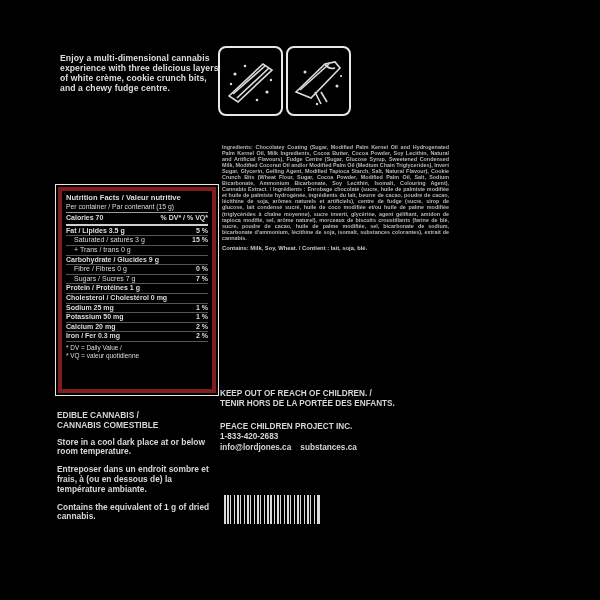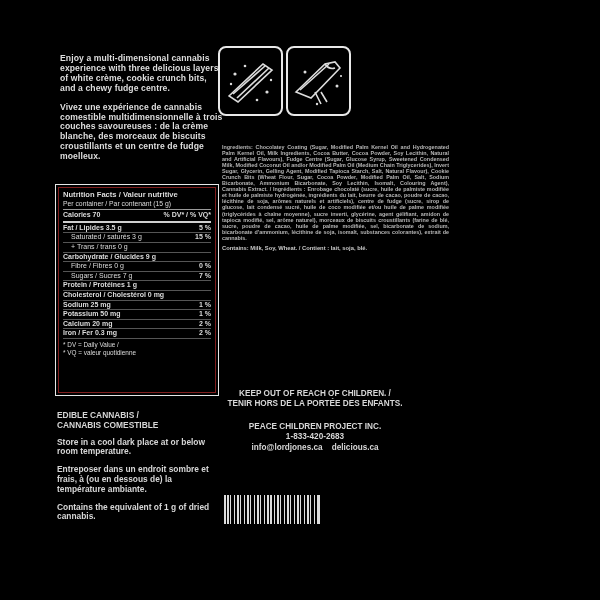--- a/index.html
+++ b/index.html
@@ -11,62 +11,61 @@
   
   .imgs{left:218px;top:46px;display:flex;gap:3px;}
   .pimg{width:61px;height:66px;border:2px solid #e8e8e8;border-radius:8px;background:#000;
         display:flex;align-items:center;justify-content:center;overflow:hidden;}
   
   .ingr{left:222px;top:144px;width:227px;font-size:5.4px;line-height:6.05px;color:#b5b5b5;
         text-align:justify;font-weight:bold;}
   .ingr .allergen{display:block;margin-top:4px;font-size:5.8px;color:#c9c9c9;}
   
   .nft-outer{left:55px;top:184px;width:158px;height:206px;border:1px solid #e6e6e6;padding:2px;}
-  .nft{border:1px solid #7f1d1d;height:100%;box-sizing:border-box;padding:3px 4px 2px 4px;
+  .nft{border:4px solid #7f1d1d;height:100%;box-sizing:border-box;padding:3px 4px 2px 4px;
        font-size:7px;line-height:8.6px;color:#dcdcdc;}
   .nft .t1{font-weight:bold;font-size:7.6px;}
   .nft .t2{font-size:6.8px;border-bottom:1px solid #9a9a9a;padding-bottom:1px;margin-bottom:1px;}
   .nft .cal{display:flex;justify-content:space-between;font-weight:bold;
             border-bottom:2px solid #cfcfcf;padding-bottom:1px;margin-bottom:1px;}
   .nrow{display:flex;justify-content:space-between;border-bottom:1px solid #555;}
   .nrow:last-of-type{border-bottom:2px solid #cfcfcf;}
   .nrow .lb{white-space:nowrap;}
   .nrow .pc{font-weight:bold;}
   .ind{padding-left:8px;}
   .bold{font-weight:bold;}
   .foot{font-size:6.4px;line-height:7.6px;margin-top:2px;}
   
   .bl{left:57px;top:411px;width:158px;font-size:8.4px;line-height:9.8px;color:#d6d6d6;}
   .bl .hd{font-weight:bold;margin:0 0 7px 0;}
   .bl p{margin:0 0 8px 0;font-weight:bold;}
   
   .br{left:220px;top:389px;width:190px;font-size:8.2px;line-height:9.6px;color:#d6d6d6;font-weight:bold;}
   .br .warn{margin:0 0 14px 0;}
-  .br p{margin:0;text-align:center;}
+  .br p{margin:0;}
   .br .contact{margin-top:2px;}
   
   .bc{left:218px;top:495px;width:108px;height:50px;}
   .bars{position:absolute;left:6px;top:0;width:96px;height:36px;
         background:repeating-linear-gradient(90deg,#dcdcdc 0 1px,#000 1px 3px,#dcdcdc 3px 5px,#000 5px 6px,#dcdcdc 6px 7px,#000 7px 10px);}
   .guard{position:absolute;top:0;width:2px;height:44px;background:#dcdcdc;}
   .bc .g1{left:6px;} .bc .g2{left:52px;} .bc .g3{left:100px;}
   .bcd{position:absolute;top:37px;left:0;width:108px;display:flex;justify-content:space-between;
        font-size:8px;color:#dcdcdc;font-weight:bold;letter-spacing:1px;}
   
   .reg{left:252px;top:574px;width:17px;height:10px;
        background:repeating-linear-gradient(0deg,#cfcfcf 0 2px,#000 2px 4px);border:1px solid #9a9a9a;}
 </style>
 </head>
 <body>
 
 <div id="label">
 
   <div class="blk intro" style="left:60px;top:54px;">
     <p>Enjoy a multi-dimensional cannabis experience with three delicious layers of white crème, cookie crunch bits, and a chewy fudge centre.</p>
-    <p>Vivez une expérience de cannabis comestible multidimensionnelle à trois couches savoureuses : de la crème blanche, des morceaux de biscuits croustillants et un centre de fudge moelleux.</p>
   </div>
 
   <div class="blk imgs">
     <div class="pimg">
       <svg width="55" height="58" viewBox="0 0 55 58">
         <g stroke="#dcdcdc" fill="none" stroke-width="1.6">
           <path d="M6 44 L40 12 L49 18 L15 50 Z"></path>
           <path d="M10 42 L42 14"></path>
           <path d="M14 46 L46 16"></path>
         </g>
@@ -179,21 +178,21 @@
   <div class="blk br">
     <p class="warn">
       <span>KEEP OUT OF REACH OF CHILDREN. /</span><br>
       <span>TENIR HORS DE LA PORTÉE DES ENFANTS.</span>
     </p>
     <p>PEACE CHILDREN PROJECT INC.</p>
     <p>1-833-420-2683</p>
     <p class="contact">
       <span>info@lordjones.ca</span>
       <span>&nbsp;&nbsp;</span>
-      <span>delicious.ca</span>
+      <span>substances.ca</span>
     </p>
   </div>
 
   <div class="blk bc">
     <div class="bars"></div>
     <div class="guard g1"></div>
     <div class="guard g2"></div>
     <div class="guard g3"></div>
     <div class="bcd">
       <span>8</span>

